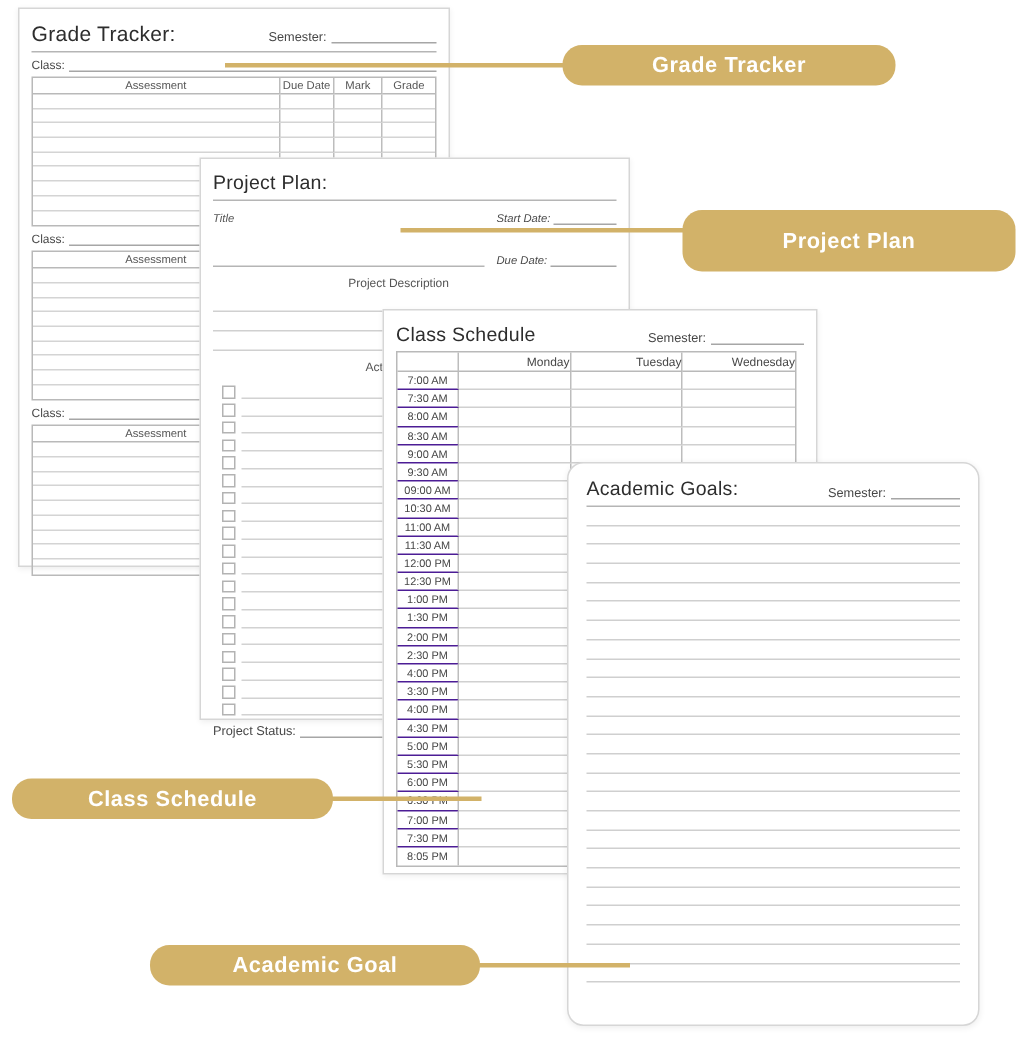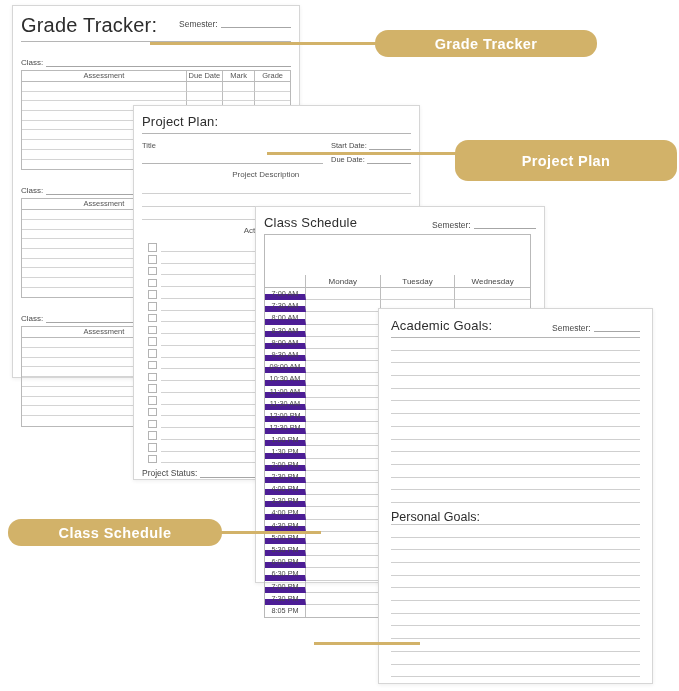--- a/index.html
+++ b/index.html
@@ -5,55 +5,55 @@
   * { box-sizing: border-box; margin: 0; padding: 0; }
   html,body { background:#ffffff; }
   body { font-family: "Liberation Sans", sans-serif; }
   .canvas { position:relative; width:679px; height:691px; background:#fff; overflow:hidden; }
 
   
   .page { position:absolute; background:#fff; border:1px solid #d6d6d6; box-shadow:0 1px 4px rgba(0,0,0,.07); }
   #gt-page { left:12px; top:5px;   width:288px; height:373px; z-index:1; padding:8px; }
   #pp-page { left:133px; top:105px; width:287px; height:375px; z-index:2; padding:8px; }
   #cs-page { left:255px; top:206px; width:290px; height:377px; z-index:3; padding:8px; }
-  #ag-page { left:378px; top:308px; width:275px; height:376px; z-index:4; padding:9px 12px 4px 12px; }
+  #ag-page { left:378px; top:308px; width:275px; height:376px; z-index:4; padding:9px 12px 4px 12px;border-radius:11px; }
 
   .page-head { display:flex; justify-content:space-between; align-items:flex-start; }
-  .pg-title { font-size:20px; color:#2d2d2d; letter-spacing:.2px; white-space:nowrap; }
-  .sem-group { display:flex; gap:3px; font-size:8.5px; color:#474747; padding-top:5px; white-space:nowrap; }
+  .pg-title { font-size:14px; color:#2d2d2d; letter-spacing:.2px; white-space:nowrap; }
+  .sem-group { display:flex; align-items:flex-end; gap:3px; font-size:8.5px; color:#474747; padding-top:5px; white-space:nowrap; }
   .w112 { width:112px; } .w104 { width:104px; } .w88 { width:88px; }
   .fill-line { flex:1; border-bottom:1px solid #a6a6a6; height:9px; }
   .page-hr { border-top:1px solid #b5b5b5; margin-top:4px; }
 
   
-  .class-row { display:flex; align-items:center; gap:3px; font-size:8px; color:#4a4a4a; margin-top:16px; }
+  .class-row { display:flex; align-items:center; gap:3px; font-size:8px; color:#4a4a4a; margin-top:4px; }
   .gt-table { margin-top:3px; border:1px solid #b9b9b9; display:grid; grid-template-columns:61.5% 13.5% 12% 13%; }
   .gt-h { height:11px; line-height:10px; font-size:7.5px; color:#555; text-align:center; border-bottom:1px solid #b9b9b9; }
   .gt-c { height:9.7px; border-bottom:1px solid #d4d4d4; }
   .gt-table > div:nth-last-child(-n+4) { border-bottom:none; }
   .vr { border-right:1px solid #bdbdbd; }
 
   
-  .pp-fields { display:grid; grid-template-columns:1fr 80px; margin-top:7px; row-gap:2px; }
+  .pp-fields { display:grid; grid-template-columns:1fr 80px; margin-top:7px; row-gap:16px;font-style:italic; }
   .pp-small { font-size:7.5px; color:#555; }
   .date-row { display:flex; align-items:flex-end; gap:2px; font-size:7.5px; color:#4a4a4a; white-space:nowrap; }
   .pp-title-line { border-bottom:1px solid #b5b5b5; height:12px; margin-right:8px; }
   .center-label { width:92%; text-align:center; font-size:8px; color:#555; margin-top:6px; }
   .desc-lines { margin-top:2px; }
   .rule-line { height:13px; border-bottom:1px solid #d0d0d0; }
   .chk-list { margin-top:5px; }
   .chk-row { display:flex; align-items:flex-end; gap:4px; height:11.75px; padding-left:6px; }
   .chk-box { width:8.5px; height:8.5px; border:1px solid #b3b3b3; background:#fff; }
   .chk-line { flex:1; border-bottom:1px solid #d2d2d2; height:8px; }
   .pp-status { display:flex; align-items:flex-end; gap:3px; font-size:8.5px; color:#474747; margin-top:5px; white-space:nowrap; }
 
   
   .sched { margin-top:4px; border:1px solid #b9b9b9; display:grid; grid-template-columns:41px 1fr 1fr 1fr; width:267px; }
-  .sc-h { height:13px; line-height:13px; font-size:8px; color:#474747; text-align:center; border-bottom:1px solid #b9b9b9;margin-top:40px; }
-  .sc-t { height:12.2px; line-height:12.5px; font-size:7.3px; color:#474747; text-align:center; border-bottom:6px solid #4c1d95; border-right:1px solid #bdbdbd; white-space:nowrap; }
+  .sc-h { height:13px; line-height:13px; font-size:8px; color:#474747; text-align:right; border-bottom:1px solid #b9b9b9; }
+  .sc-t { height:12.2px; line-height:12.5px; font-size:7.3px; color:#474747; text-align:center; border-bottom:1px solid #4c1d95; border-right:1px solid #bdbdbd; white-space:nowrap; }
   .sc-c { height:12.2px; border-bottom:1px solid #d0d0d0; }
   .sched > div:nth-last-child(-n+4) { border-bottom:none; }
 
   
   .ag-rule { height:12.7px; border-bottom:1px solid #cfcfcf; }
   .personal-head { font-size:12.5px; color:#2d2d2d; padding-top:7px; height:22px; border-bottom:1px solid #c7c7c7; }
 
   
   .conn { position:absolute; height:3px; background:var(--gold,#d2b269); z-index:8; }
   #line-gt { left:150px; top:42px;  width:230px; }
@@ -473,21 +473,20 @@
         <div class="ag-rule"></div>
         <div class="ag-rule"></div>
         <div class="ag-rule"></div>
         <div class="ag-rule"></div>
         <div class="ag-rule"></div>
         <div class="ag-rule"></div>
         <div class="ag-rule"></div>
         <div class="ag-rule"></div>
         <div class="ag-rule"></div>
       </div>
-    <div class="personal-head">Personal Goals:</div>
     <div>
         <div class="ag-rule"></div>
         <div class="ag-rule"></div>
         <div class="ag-rule"></div>
         <div class="ag-rule"></div>
         <div class="ag-rule"></div>
         <div class="ag-rule"></div>
         <div class="ag-rule"></div>
         <div class="ag-rule"></div>
         <div class="ag-rule"></div>
@@ -504,14 +503,17 @@
 
   <div class="pill" id="pill-gt">
     <span>Grade Tracker</span>
   </div>
   <div class="pill" id="pill-pp">
     <span>Project Plan</span>
   </div>
   <div class="pill" id="pill-cs">
     <span>Class Schedule</span>
   </div>
+  <div class="pill" id="pill-ag">
+    <span>Academic Goal</span>
+  </div>
 
 </div>
 
 </body></html>

